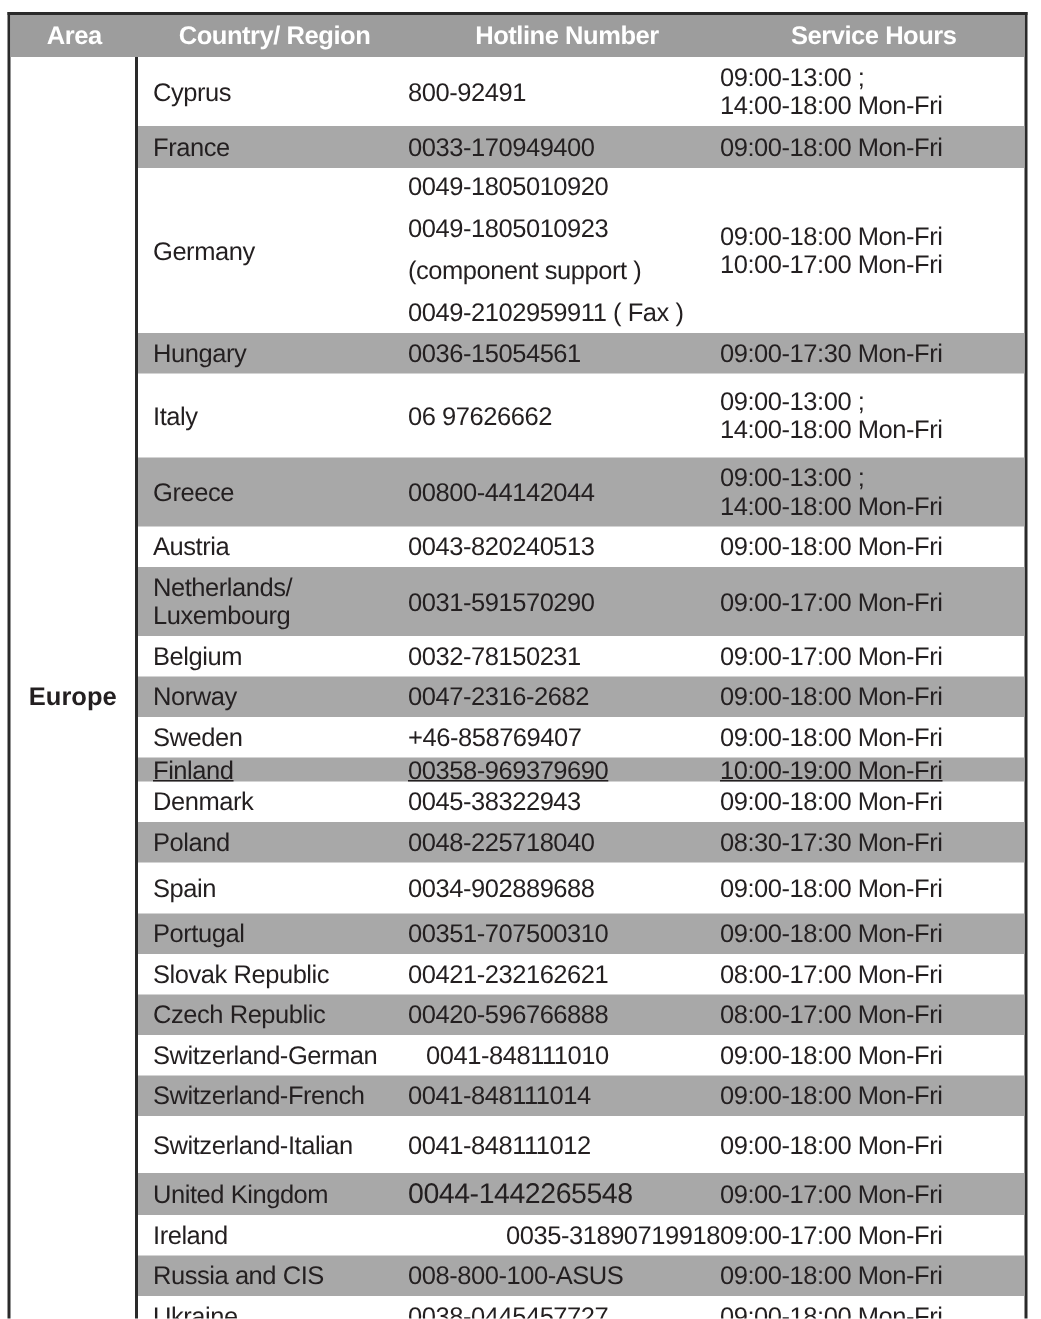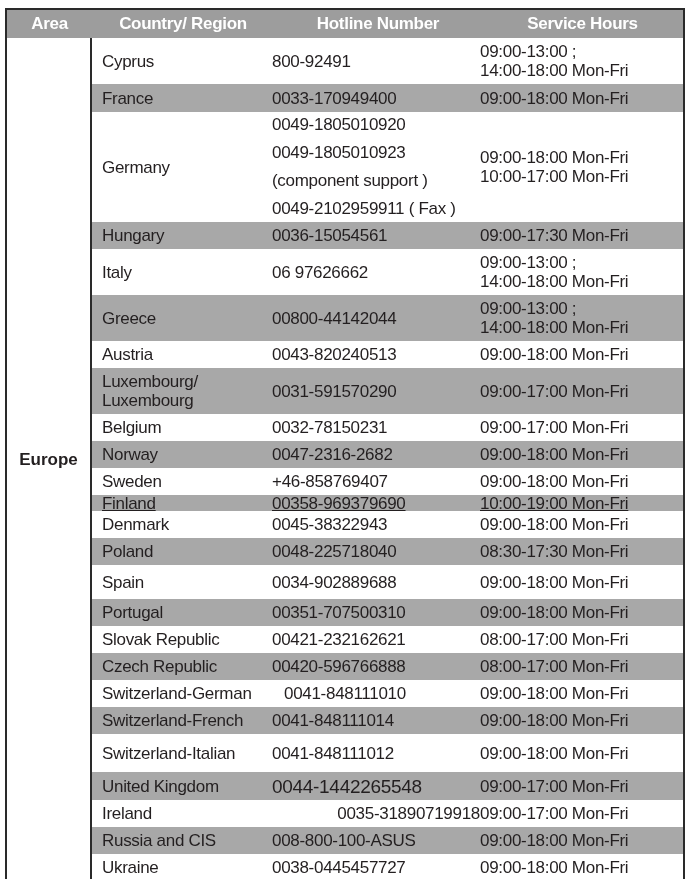--- a/index.html
+++ b/index.html
@@ -81,21 +81,21 @@
           <div class="country">
             <div>Hungary</div>
           </div>
           <div class="hot">
             <span class="" style="display: block;">0036-15054561</span>
           </div>
           <div class="hours">
             <div>09:00-17:30 Mon-Fri</div>
           </div>
         </div>
-        <div class="row" style="height: 46px;">
+        <div class="row" style="height: 56px;">
           <div class="country">
             <div>Italy</div>
           </div>
           <div class="hot">
             <span class="" style="display: block;">06 97626662</span>
           </div>
           <div class="hours">
             <div>09:00-13:00 ;</div>
             <div>14:00-18:00 Mon-Fri</div>
           </div>
@@ -118,21 +118,21 @@
           </div>
           <div class="hot">
             <span class="" style="display: block;">0043-820240513</span>
           </div>
           <div class="hours">
             <div>09:00-18:00 Mon-Fri</div>
           </div>
         </div>
         <div class="row shade" style="height: 46px;">
           <div class="country">
-            <div>Luxembourg/</div>
+            <div>Netherlands/</div>
             <div>Luxembourg</div>
           </div>
           <div class="hot">
             <span class="" style="display: block;">0031-591570290</span>
           </div>
           <div class="hours">
             <div>09:00-17:00 Mon-Fri</div>
           </div>
         </div>
         <div class="row" style="height: 27px;">

